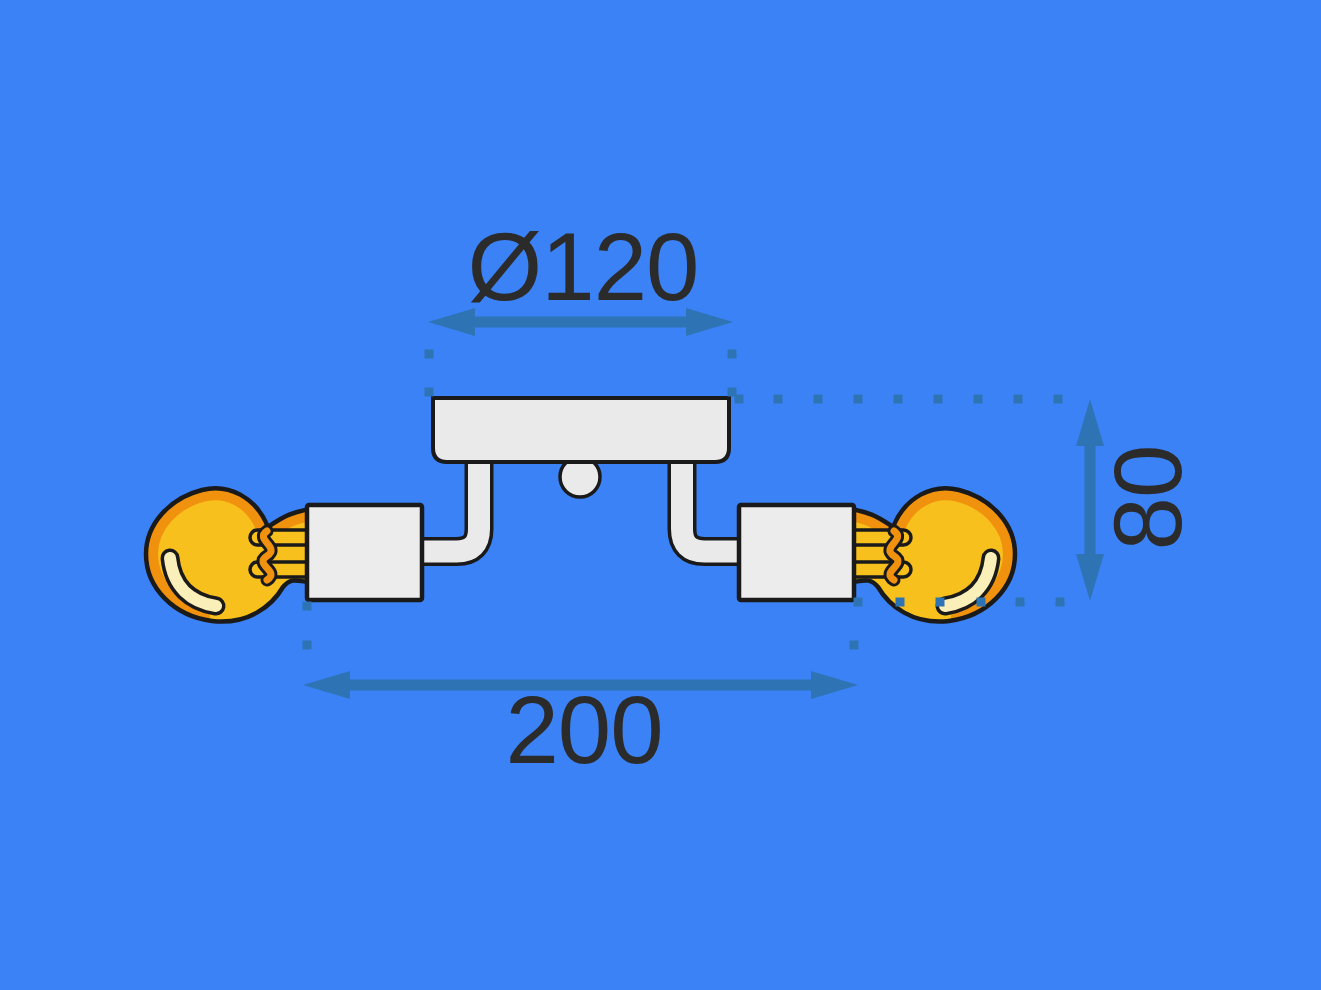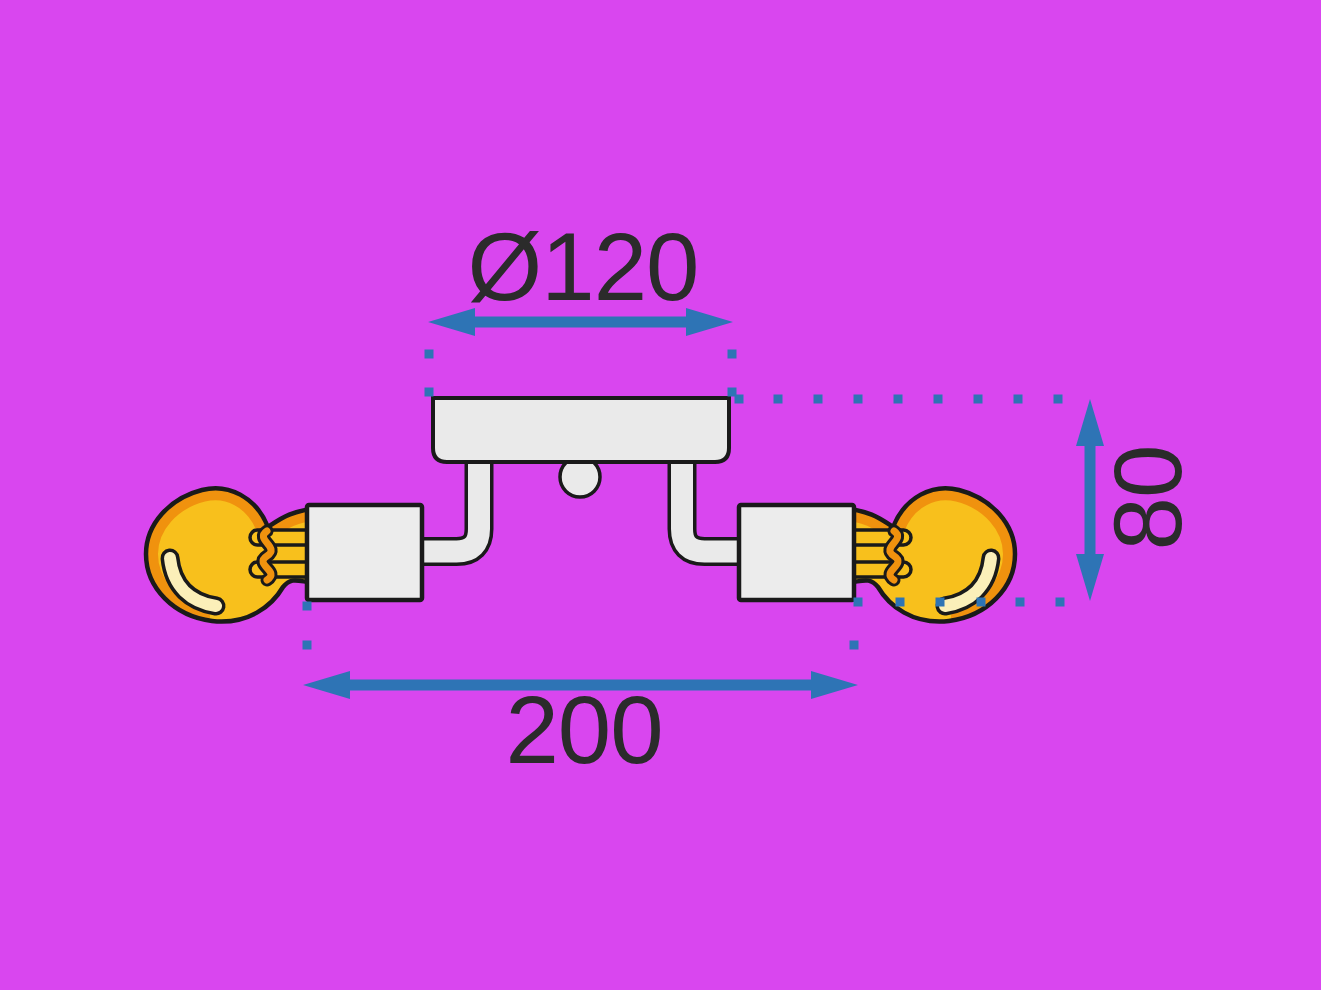--- a/index.html
+++ b/index.html
@@ -1,20 +1,20 @@
 <!DOCTYPE html>
 <html><head>
 <meta charset="utf-8">
 <style>
   html, body { margin: 0; padding: 0; background: #ffffff; }
   .stage {
     position: relative;
     width: 1321px;
     height: 990px;
-    background: #d946ef;
+    background: #3b82f6;
     overflow: hidden;
     font-family: "Liberation Sans", sans-serif;
   }
   svg { display: block; }
   text.dim-label {
     font-family: "Liberation Sans", sans-serif;
     font-size: 96px;
     fill: #2b2b2b;
     letter-spacing: -1px;
   }

